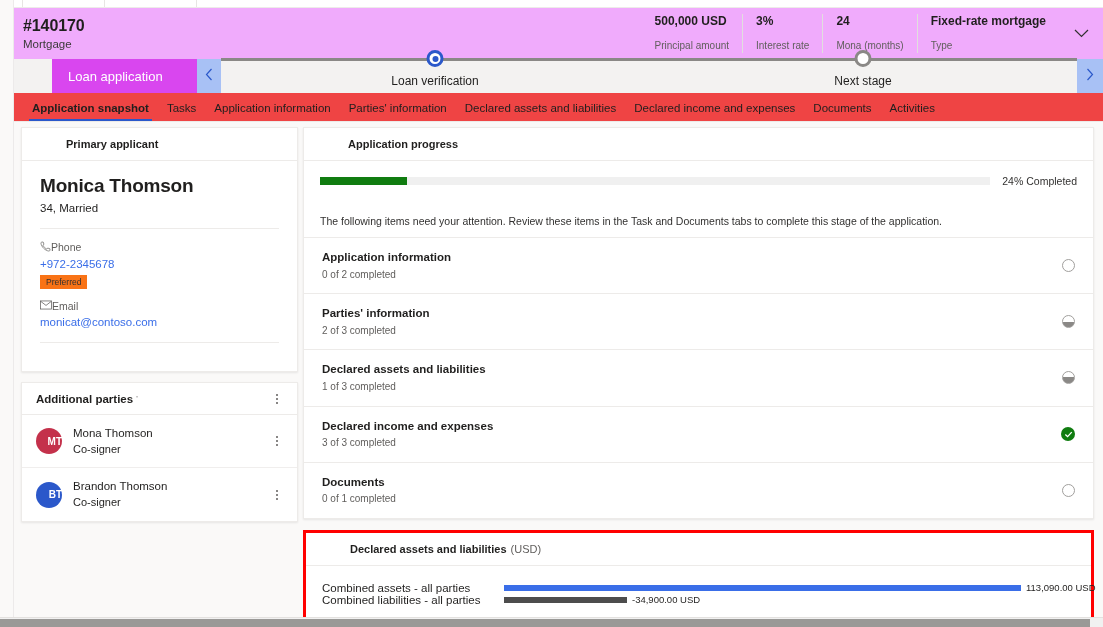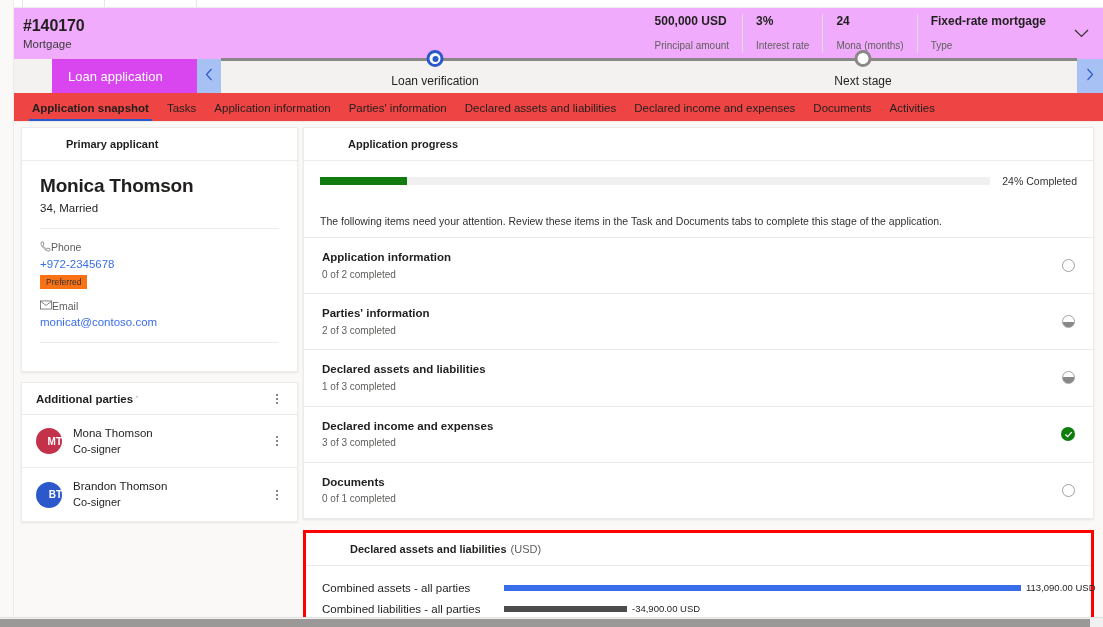--- a/index.html
+++ b/index.html
@@ -210,21 +210,21 @@
   .st-done {
     width: 14px; height: 14px; border-radius: 50%; background: #107c10;
     display: flex; align-items: center; justify-content: center;
   }
 
   .assets-card {
     margin-top: 11px; position: relative;
     border: 3px solid #ff0000; box-shadow: none;
   }
   .assets-body { padding: 16px 16px 14px 16px; }
-  .bar-line { display: flex; align-items: center; margin-bottom: 9px; }
+  .bar-line { display: flex; align-items: center; margin-bottom: 0; }
   .bar-line:last-child { margin-bottom: 0; }
   .bar-label { width: 182px; font-size: 11.5px; color: #201f1e; flex: 0 0 auto; }
   .bar-wrap { flex: 1; display: flex; align-items: center; }
   .bar { height: 6px; }
   .bar-val { font-size: 9.5px; color: #201f1e; margin-left: 5px; white-space: nowrap; }
 
   .income-card { margin-top: 11px; }
 
   
   .hscroll {

